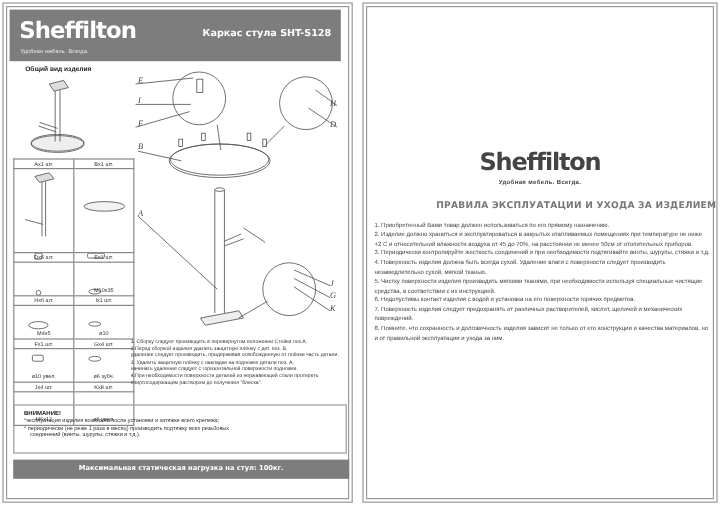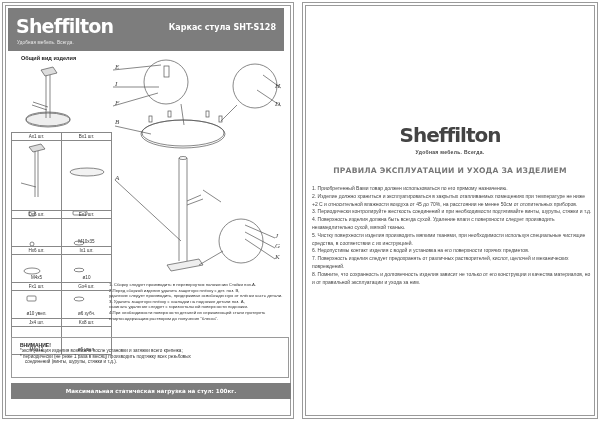--- a/index.html
+++ b/index.html
@@ -33,21 +33,21 @@
   .warn-line { font-size: 4.6px; line-height: 5.5px; color: #333; }
   .warn-line.indent { padding-left: 5px; }
 
   .load-bar { position: absolute; left: 8px; top: 380px; width: 280px; height: 16px; background: #7d7d7d; color: #fff; font-weight: bold; font-size: 5.6px; text-align: center; line-height: 16px; font-family: "DejaVu Sans", sans-serif; }
 
   .diagram { position: absolute; left: 0; top: 0; }
 
   
   .r-logo { position: absolute; left: 0; width: 100%; top: 120px; text-align: center; font-family: "DejaVu Sans", sans-serif; font-weight: bold; font-size: 20px; letter-spacing: -1px; color: #444; }
   .r-tag { position: absolute; left: 0; width: 100%; top: 146px; text-align: center; font-size: 5px; font-weight: bold; color: #444; letter-spacing: 0.3px; }
-  .r-title { position: absolute; left: 0; width: 100%; top: 163px; text-align: center; font-family: "DejaVu Sans", sans-serif; font-weight: bold; font-size: 7.6px; color: #777; letter-spacing: 0.2px; }
+  .r-title { position: absolute; left: 0; width: 100%; top: 163px; text-align: right; font-family: "DejaVu Sans", sans-serif; font-weight: bold; font-size: 7.6px; color: #777; letter-spacing: 0.2px; }
   .r-rules { position: absolute; left: 9px; top: 182px; width: 280px; font-size: 5px; line-height: 7.8px; color: #444; }
 </style>
 </head>
 <body>
 
 <div id="page-left" class="page">
   <div class="page-inner"></div>
 
   <div class="hdr">
     <div class="hdr-logo">Sheffilton</div>

